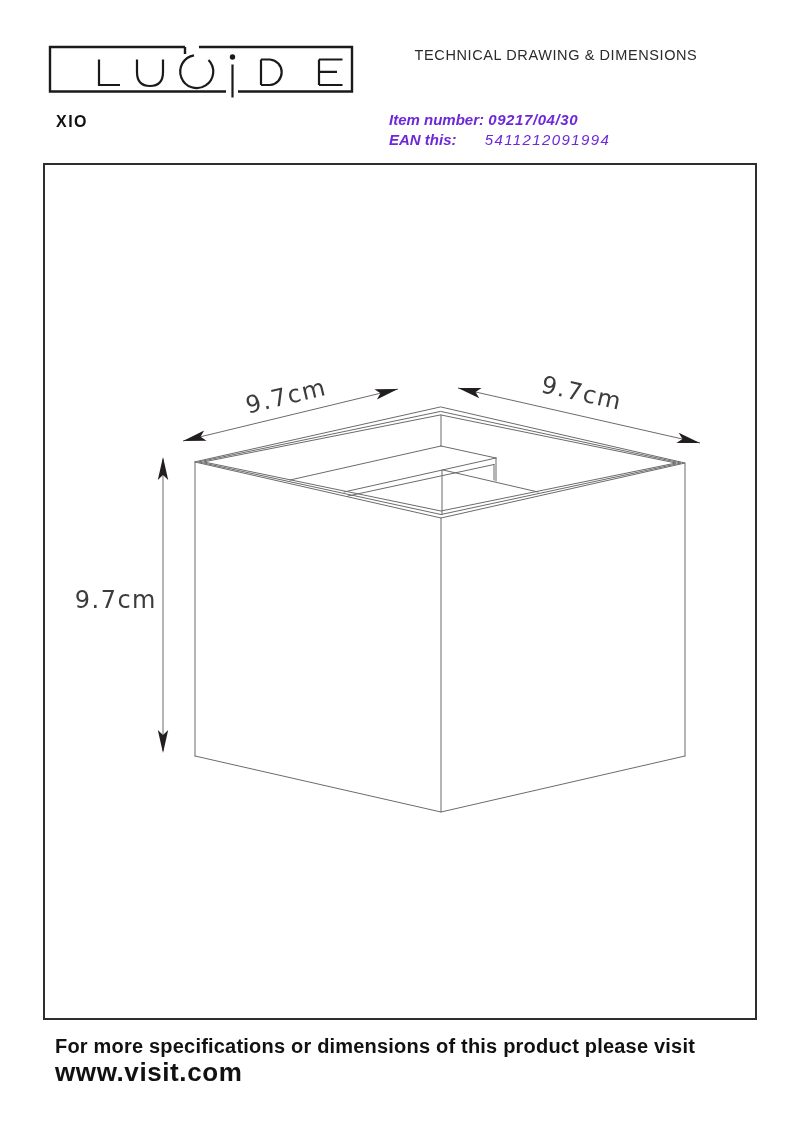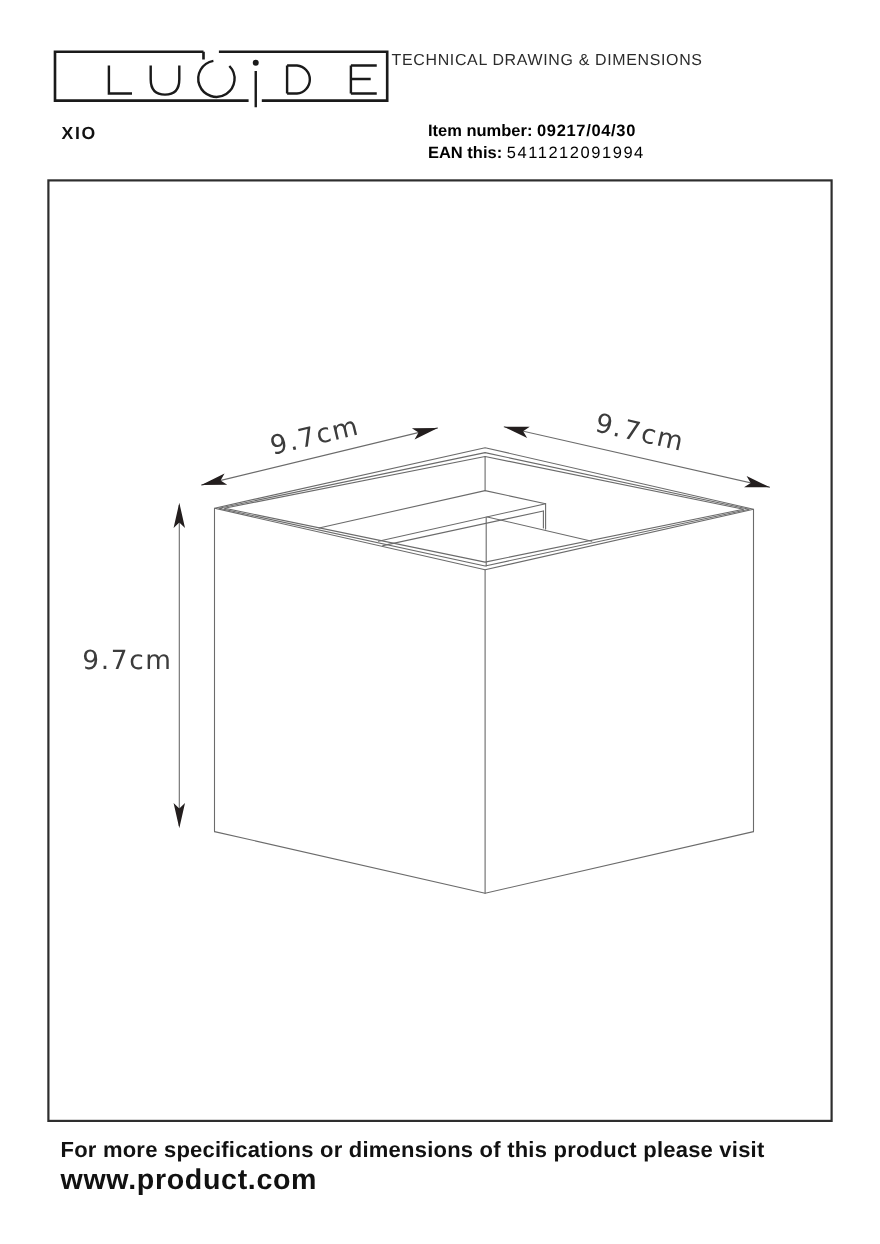--- a/index.html
+++ b/index.html
@@ -11,31 +11,31 @@
   html,body{margin:0;padding:0;}
   body{
     width:800px;height:1131px;position:relative;background:#ffffff;
     font-family:"Liberation Sans", sans-serif;color:var(--ink);
     overflow:hidden;
   }
   .abs{position:absolute;}
   
   #logo-svg{left:45px;top:42px;width:315px;height:62px;}
   .doc-title{
-    right:44px;top:47px;width:400px;text-align:left;
+    right:44px;top:47px;width:400px;text-align:center;
     font-size:14.5px;letter-spacing:.6px;color:#2b2b2b;
   }
   .product-name{
     left:56px;top:113px;font-size:16px;font-weight:bold;letter-spacing:1.5px;color:#111;
   }
-  .codes{left:389px;top:110px;font-size:15px;line-height:20px;color:#000000;}
+  .codes{left:389px;top:110px;font-size:15px;line-height:20px;color:#6d28d9;font-style:italic;}
   .codes .row{white-space:nowrap;}
   .codes .lbl{font-weight:bold;}
   .codes .val-bold{font-weight:bold;letter-spacing:.6px;}
-  .codes .val-reg{font-weight:normal;letter-spacing:1.4px;}
+  .codes .val-reg{font-weight:normal;letter-spacing:1.4px;margin-left:24px;}
   
   .drawing-frame{
     left:43px;top:163px;width:710px;height:853px;
     border:2px solid #2e2e2e;background:#fff;
   }
   #drawing-svg{left:43px;top:163px;width:714px;height:857px;}
   .cube-line{stroke:var(--line);stroke-width:1;fill:none;stroke-linejoin:round;stroke-linecap:round;}
   .dim-line{stroke:var(--line);stroke-width:1;fill:none;}
   .dim-arrow{fill:var(--arrow);stroke:none;}
   .dim-label{
@@ -122,13 +122,13 @@
 
   <g>
     <line class="dim-line" x1="458" y1="388" x2="700" y2="443"></line>
     <polygon class="dim-arrow" points="0,0 -23,-5.2 -18,0 -23,5.2" transform="translate(458,388) rotate(-167.2)"></polygon>
     <polygon class="dim-arrow" points="0,0 -23,-5.2 -18,0 -23,5.2" transform="translate(700,443) rotate(12.8)"></polygon>
     <text class="dim-label" x="580" y="401" text-anchor="middle" transform="rotate(12.8 580 401)">9.7cm</text>
   </g>
 </svg>
 
 <div class="abs footer-note">For more specifications or dimensions of this product please visit</div>
-<div class="abs website-url">www.product.com</div>
+<div class="abs website-url">www.visit.com</div>
 
 </body></html>

